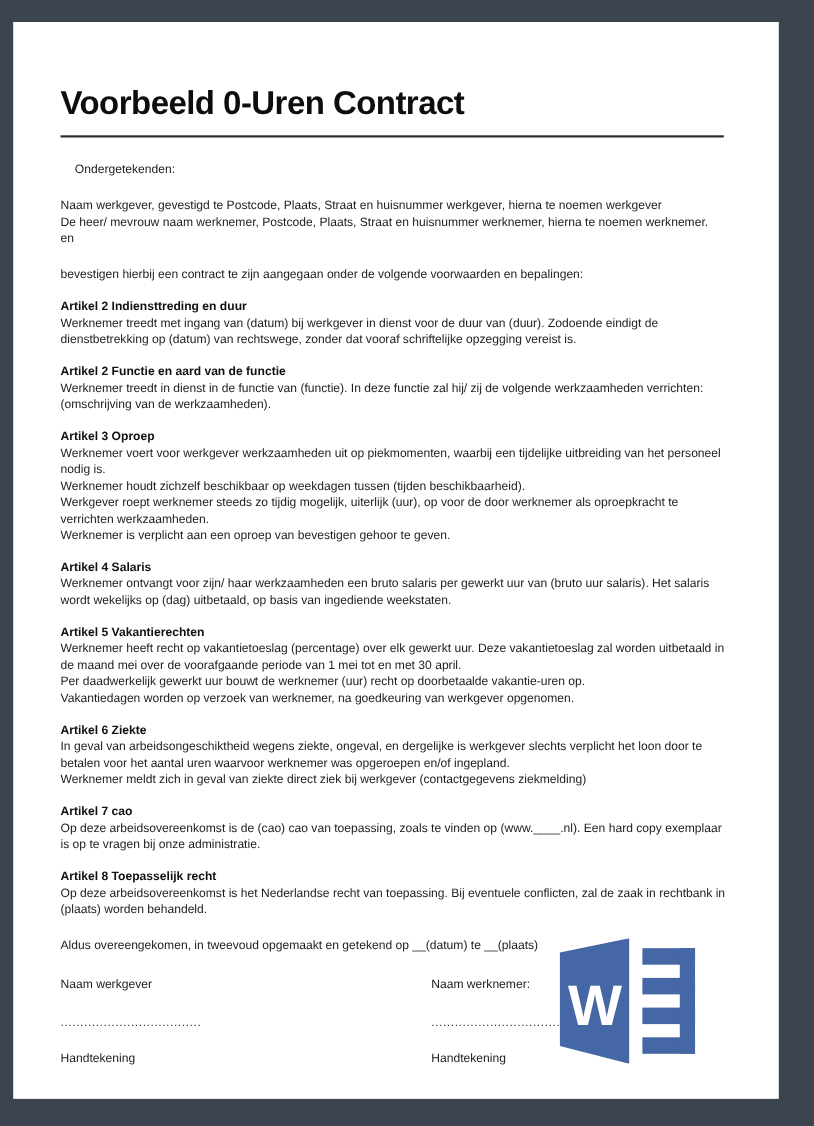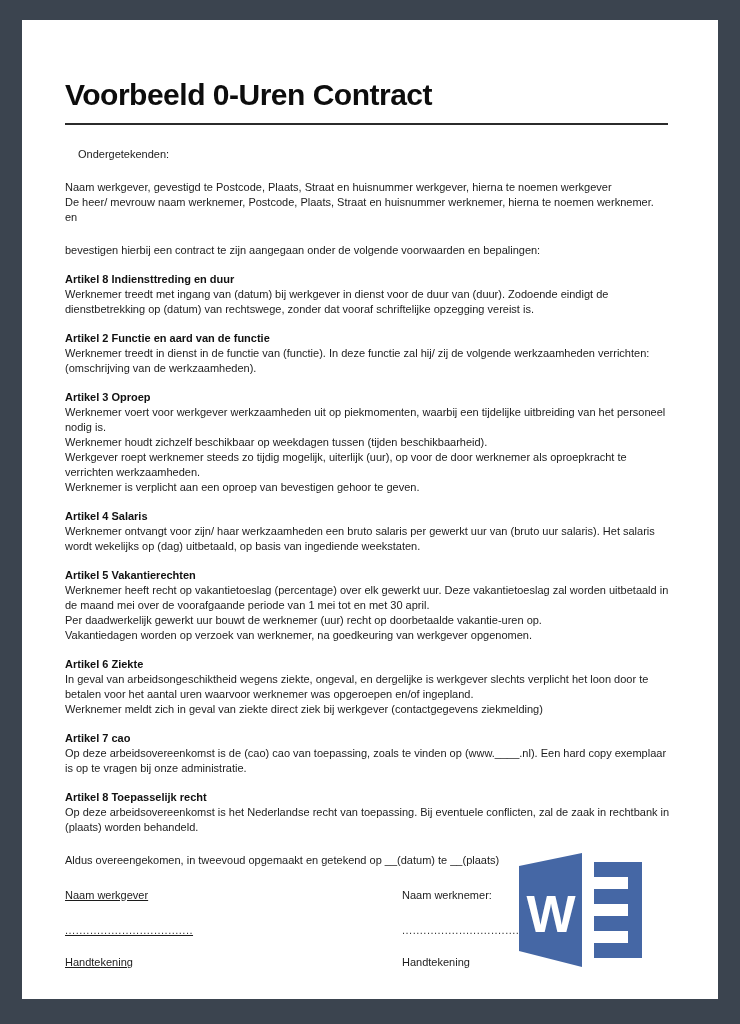--- a/index.html
+++ b/index.html
@@ -6,21 +6,21 @@
   html, body { margin: 0; padding: 0; }
   body {
     width: 740px; height: 1024px;
     background: #3b444f;
     position: relative;
     font-family: "Liberation Sans", "DejaVu Sans", sans-serif;
     overflow: hidden;
   }
   .page {
     position: absolute;
-    left: 22px; top: 20px;
+    left: 12px; top: 20px;
     width: 696px; height: 979px;
     background: #ffffff;
   }
   .content {
     position: absolute;
     left: 43px; top: 0;
     width: 608px;
     color: #1c1c1c;
     font-size: 11px;
     line-height: 15px;
@@ -48,21 +48,21 @@
     font-size: 11px;
     line-height: 15px;
     font-weight: bold;
     color: #111;
   }
   .body-line { margin: 0; }
   .signatures {
     display: flex;
     margin-top: 20px;
   }
-  .sig-col-left  { width: 337px; text-decoration: underline; }
+  .sig-col-left  { width: 337px; }
   .sig-col-right { flex: 1; }
   .sig-dots {
     margin-top: 20px;
     font-size: 11px;
     letter-spacing: 0.5px;
     color: #333;
   }
   .sig-sign { margin-top: 17px; }
   .word-logo {
     position: absolute;
@@ -83,21 +83,21 @@
 
     <div class="block">
       <div class="body-line">Naam werkgever, gevestigd te Postcode, Plaats, Straat en huisnummer werkgever, hierna te noemen werkgever</div>
       <div class="body-line">De heer/ mevrouw naam werknemer, Postcode, Plaats, Straat en huisnummer werknemer, hierna te noemen werknemer.</div>
       <div class="body-line">en</div>
     </div>
 
     <div class="block">bevestigen hierbij een contract te zijn aangegaan onder de volgende voorwaarden en bepalingen:</div>
 
     <div class="section">
-      <h2 class="article-heading">Artikel 8 Indiensttreding en duur</h2>
+      <h2 class="article-heading">Artikel 2 Indiensttreding en duur</h2>
       <div class="body-line">Werknemer treedt met ingang van (datum) bij werkgever in dienst voor de duur van (duur). Zodoende eindigt de dienstbetrekking op (datum) van rechtswege, zonder dat vooraf schriftelijke opzegging vereist is.</div>
     </div>
 
     <div class="section">
       <h2 class="article-heading">Artikel 2 Functie en aard van de functie</h2>
       <div class="body-line">Werknemer treedt in dienst in de functie van (functie). In deze functie zal hij/ zij de volgende werkzaamheden verrichten: (omschrijving van de werkzaamheden).</div>
     </div>
 
     <div class="section">
       <h2 class="article-heading">Artikel 3 Oproep</h2>

